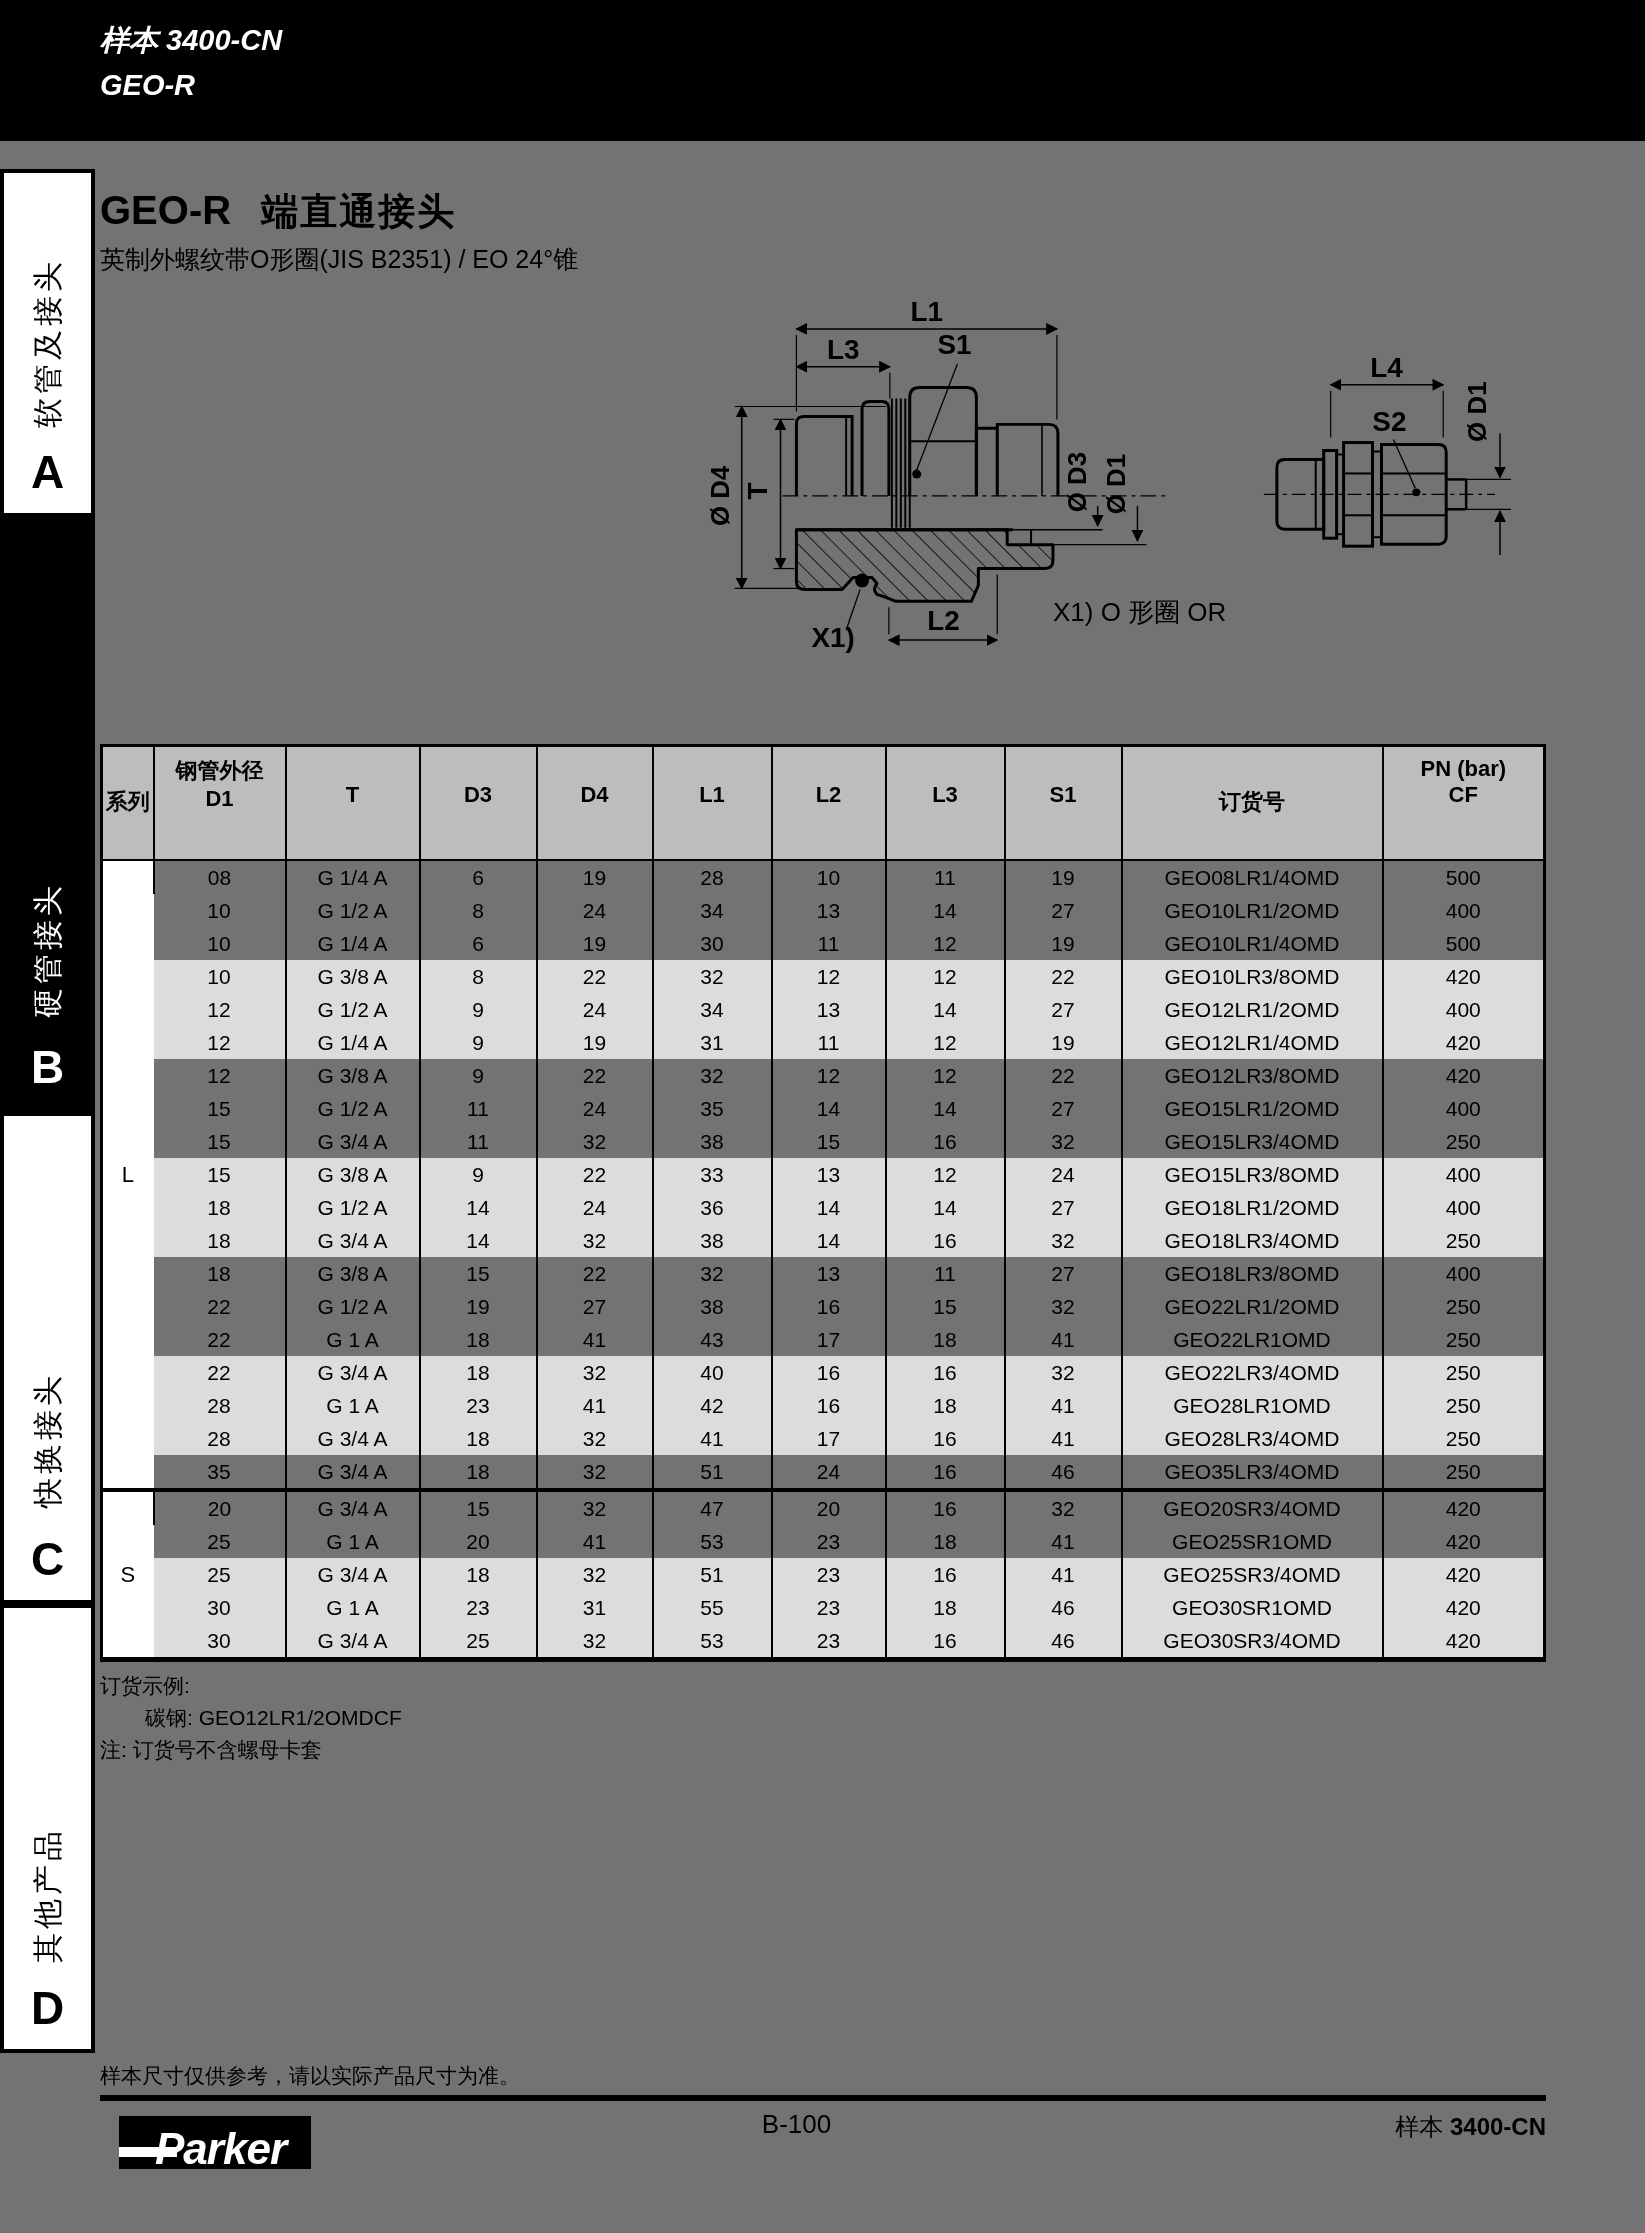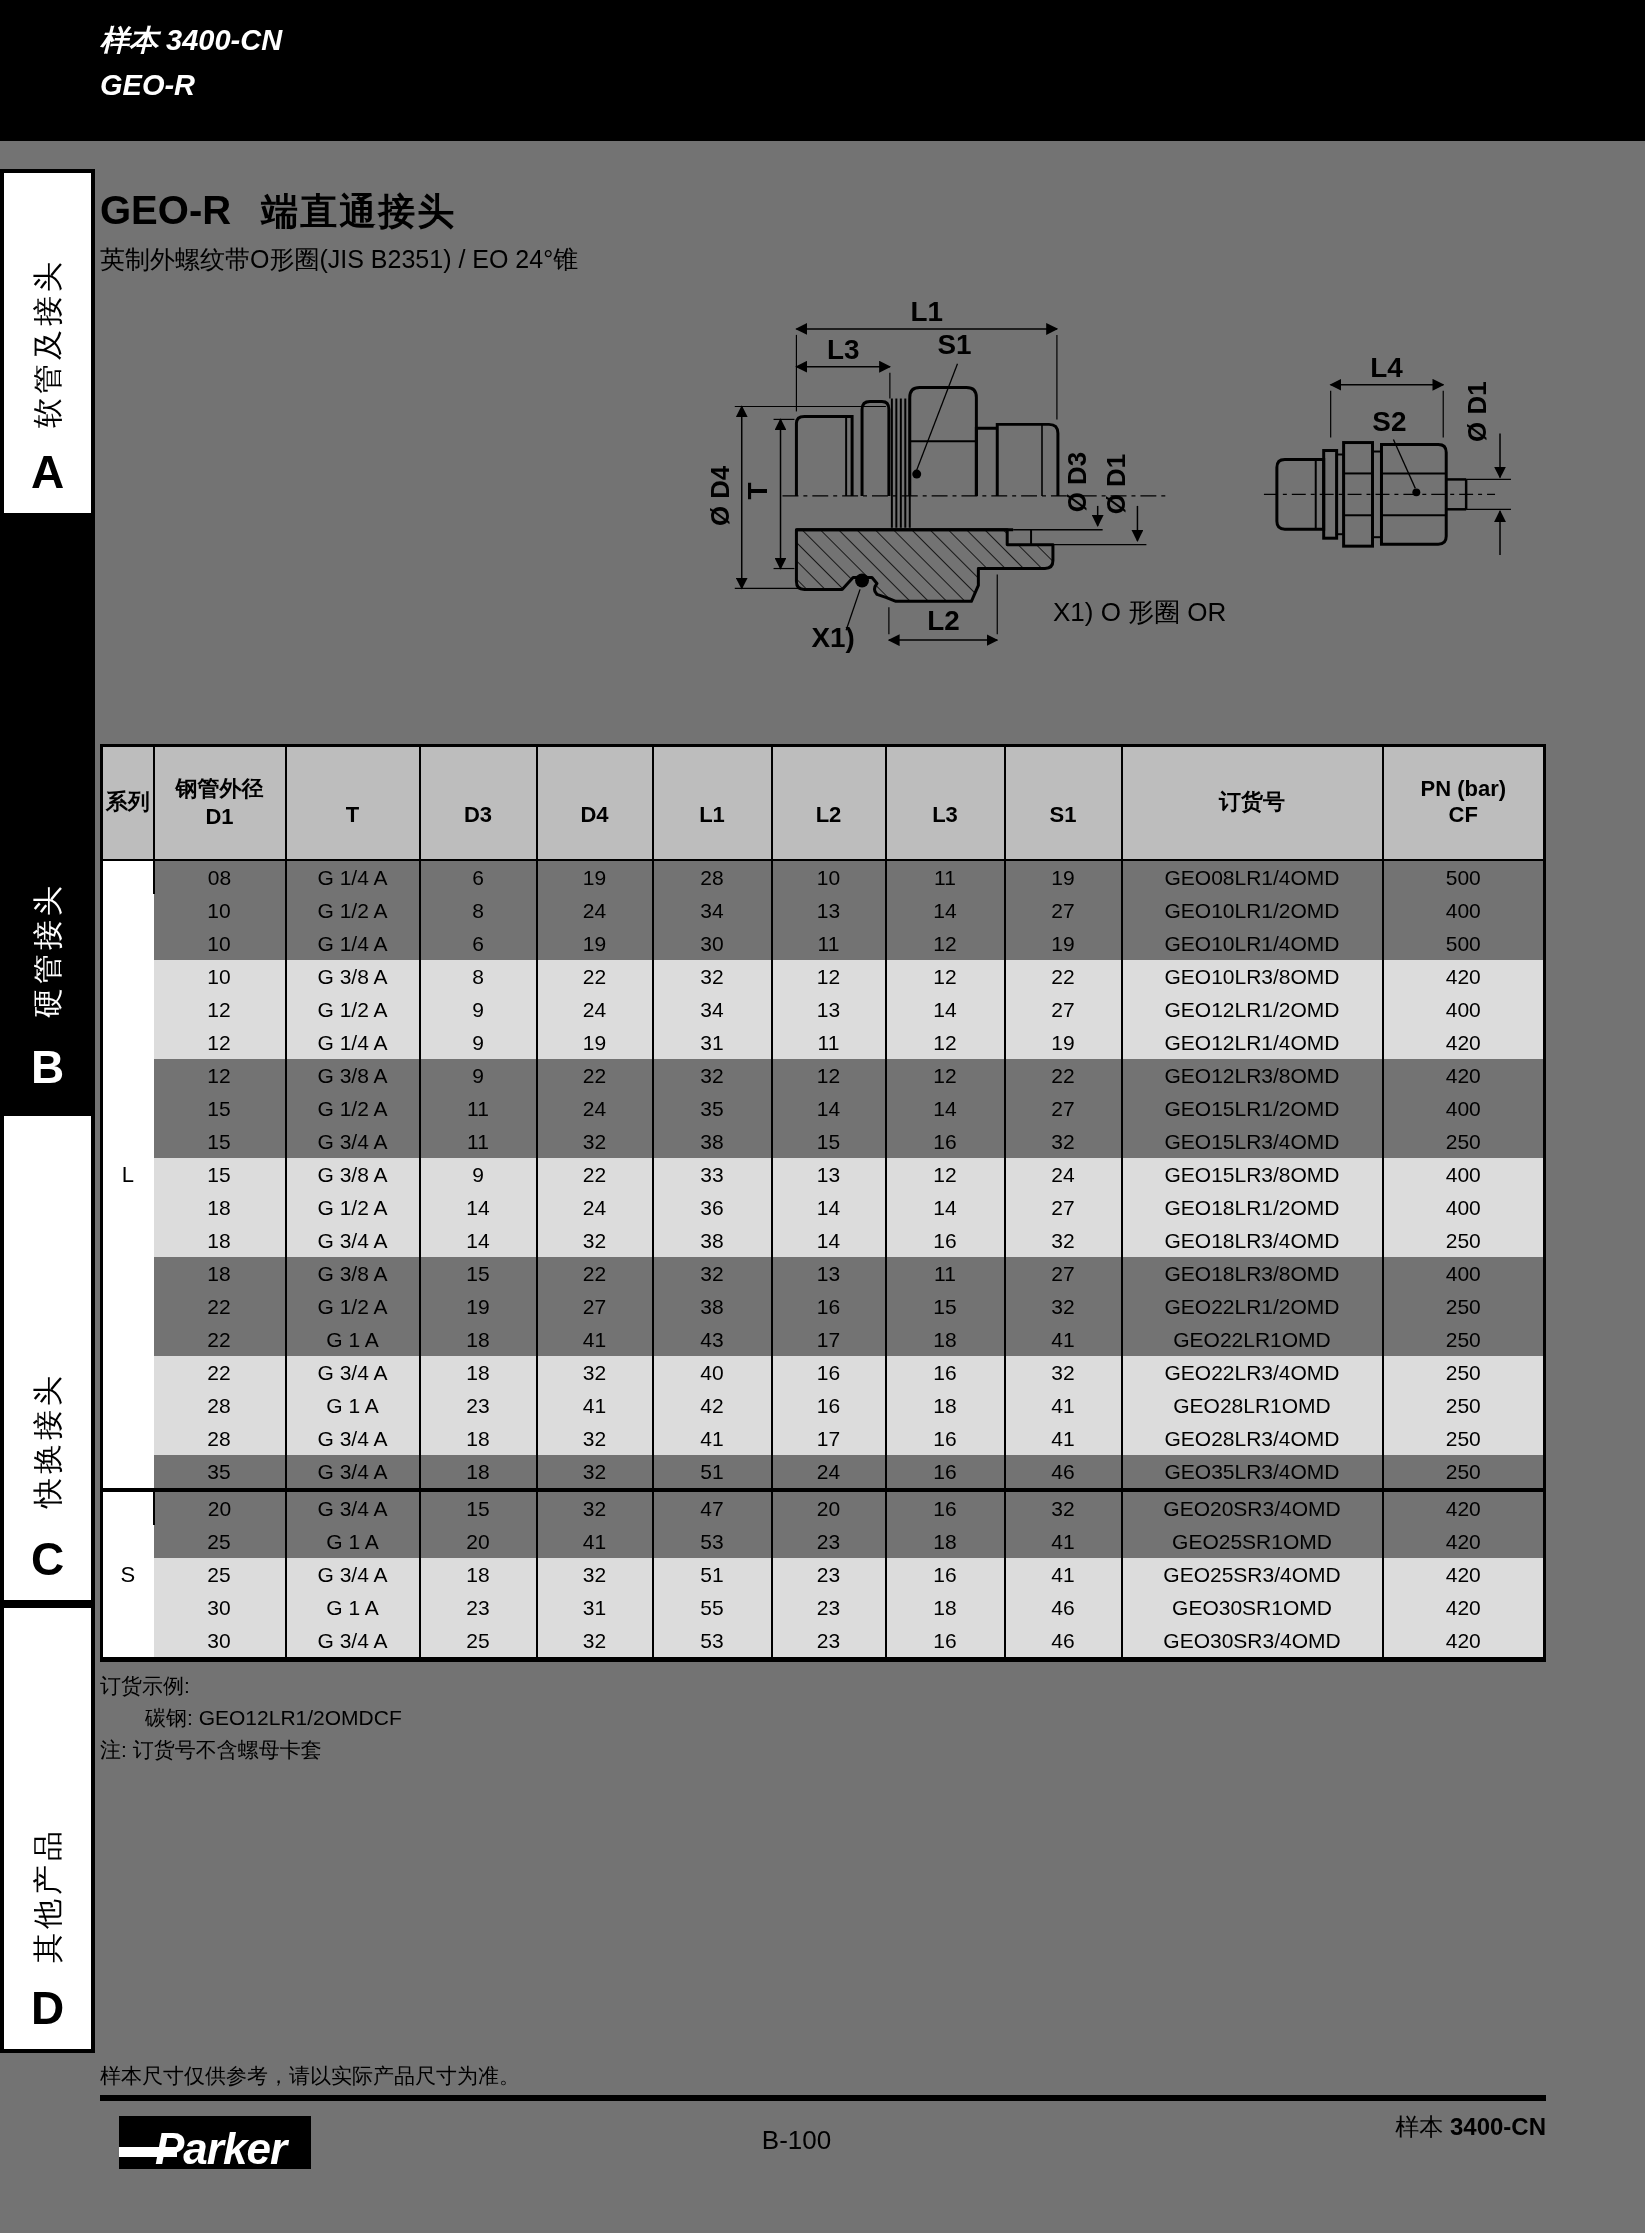--- a/index.html
+++ b/index.html
@@ -34,38 +34,38 @@
   .oring-note{position:absolute;left:1053px;top:595px;font-size:26px;}
   
   .spec-table{position:absolute;left:100px;top:744px;width:1446px;border-collapse:collapse;table-layout:fixed;
               border:3px solid #000;border-bottom:5px solid #000;}
   .spec-table col.c0{width:52px}.spec-table col.c1{width:132px}.spec-table col.c2{width:134px}
   .spec-table col.c3{width:117px}.spec-table col.c4{width:116px}.spec-table col.c5{width:119px}
   .spec-table col.c6{width:114px}.spec-table col.c7{width:119px}.spec-table col.c8{width:117px}
   .spec-table col.c9{width:261px}.spec-table col.c10{width:162px}
   .spec-table th{background:#bdbdbd;border-left:2px solid #000;border-bottom:2px solid #000;
                  height:111px;padding:0;vertical-align:middle;font-size:22px;font-weight:bold;}
-  .spec-table th .hwrap{display:flex;flex-direction:column;justify-content:center;height:92px;padding:9px 0 11px 0;}
+  .spec-table th .hwrap{display:flex;flex-direction:column;justify-content:flex-start;height:92px;padding:9px 0 11px 0;}
   .spec-table th .hwrap.center{justify-content:center;}
   .spec-table th .htop{min-height:26px;}
   .spec-table td{border-left:2px solid #000;height:33px;padding:0;text-align:center;font-size:21px;line-height:33px;}
   .spec-table td:first-child,.spec-table th:first-child{border-left:none;}
   .spec-table tr.shaded td{background:#dcdcdc;}
   .spec-table td.series{background:#fff !important;font-size:22px;}
   .spec-table tr.section-start td{border-top:4px solid #000;}
   
   .notes{position:absolute;left:100px;top:1670px;font-size:21px;line-height:32px;}
   .notes .indent{padding-left:45px;}
   
   .disclaimer{position:absolute;left:100px;top:2062px;font-size:21px;}
   .footrule{position:absolute;left:100px;top:2095px;width:1446px;height:6px;background:#000;}
   .parker{position:absolute;left:119px;top:2116px;width:192px;height:53px;background:#000;}
   .parker .stripe{position:absolute;left:0;top:31px;width:58px;height:10px;background:#fff;}
   .parker .ptxt{position:absolute;left:36px;top:8px;color:#fff;font-size:44px;font-weight:bold;font-style:italic;letter-spacing:-1px;}
-  .pageno{position:absolute;left:697px;top:2109px;width:199px;text-align:center;font-size:26px;margin-top:16px;}
+  .pageno{position:absolute;left:697px;top:2109px;width:199px;text-align:center;font-size:26px;}
   .footcat{position:absolute;right:100px;top:2111px;font-size:24px;}
   .footcat b{font-weight:bold;}
 </style>
 </head>
 <body>
 
 <div id="page">
 
   <div class="topbar">
     <div class="left">

